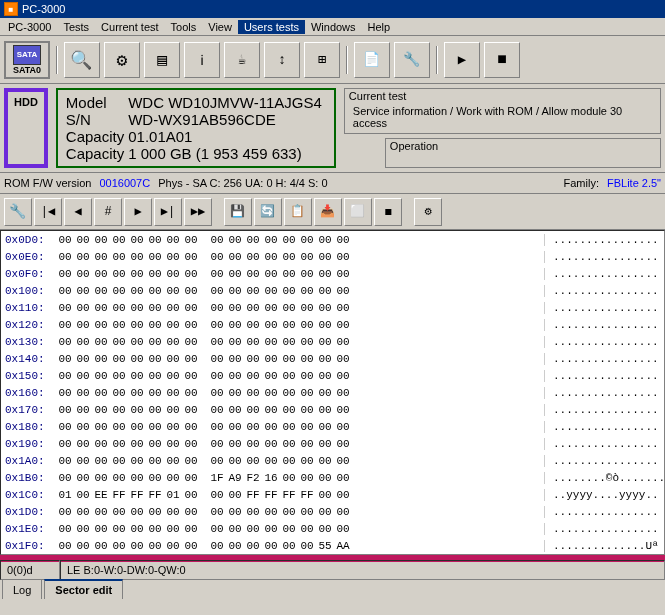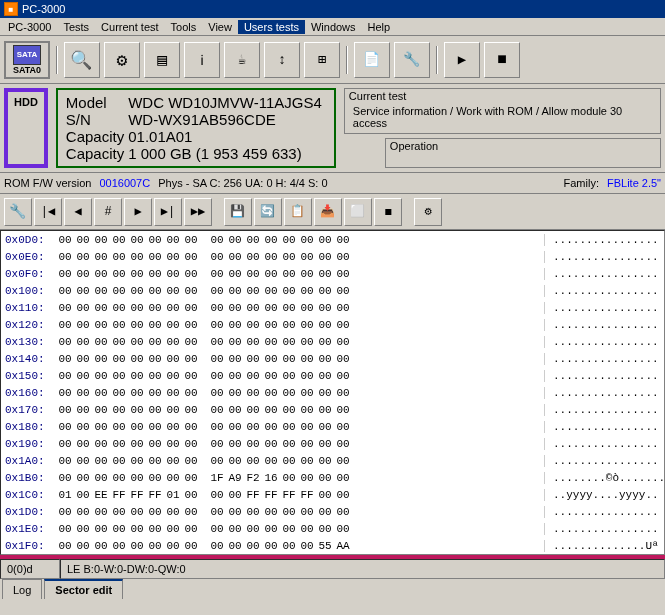--- a/index.html
+++ b/index.html
@@ -46,21 +46,21 @@
     
     
     #hex-editor { background: white; flex: 1; overflow: hidden; font-family: 'Courier New', monospace; font-size: 11px; border: 1px inset #808080; }
     .hex-row { display: flex; height: 17px; align-items: center; }
     .hex-addr { color: #000080; width: 52px; padding-left: 4px; flex-shrink: 0; }
     .hex-bytes { display: flex; gap: 2px; flex: 1; padding: 0 4px; }
     .hex-byte { width: 16px; text-align: center; }
     .hex-ascii { width: 120px; padding-left: 8px; color: #000; border-left: 1px solid #ccc; }
     
     
-    #statusbar { background: #d4d0c8; border-top: 5px solid #be185d; height: 22px; display: flex; align-items: center; font-family: Arial; font-size: 11px; }
+    #statusbar { background: #d4d0c8; border-top: 7px solid #be185d; height: 22px; display: flex; align-items: center; font-family: Arial; font-size: 11px; }
     #statusbar .status-cell { border: 1px inset #808080; height: 20px; display: flex; align-items: center; padding: 0 6px; }
     #statusbar .status-left { width: 60px; }
     #statusbar .status-mid { flex: 1; }
     #statusbar .status-right { width: 110px; }
     
     
     #bottom-tabs { background: #d4d0c8; height: 22px; display: flex; align-items: flex-end; padding: 0 2px; }
     .tab { height: 20px; padding: 9px 10px; background: #d4d0c8; border: 1px solid #808080; border-bottom: none; display: flex; align-items: center; font-family: Arial; font-size: 11px; cursor: pointer; margin-right: 2px; }
     .tab.active { background: #d4d0c8; font-weight: bold; border-top: 2px solid #003380; }
     

